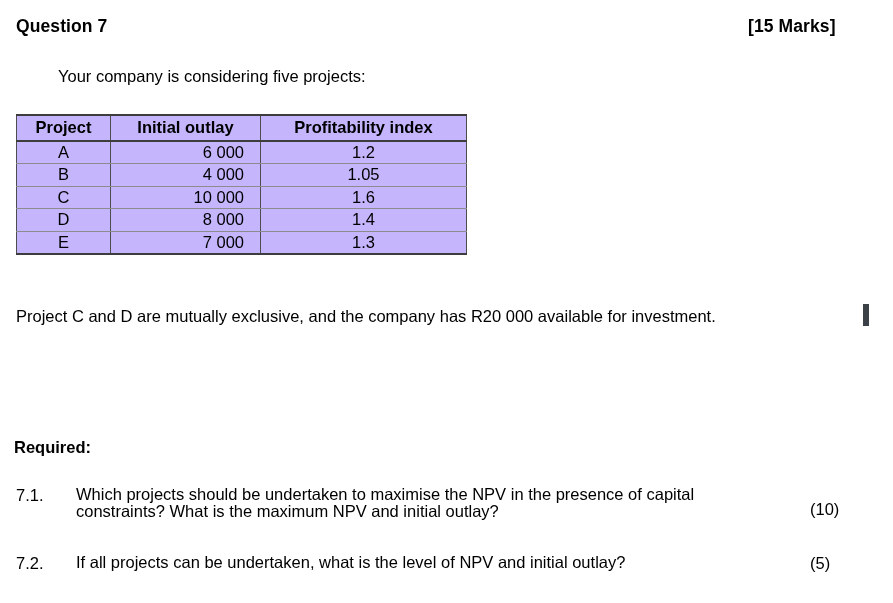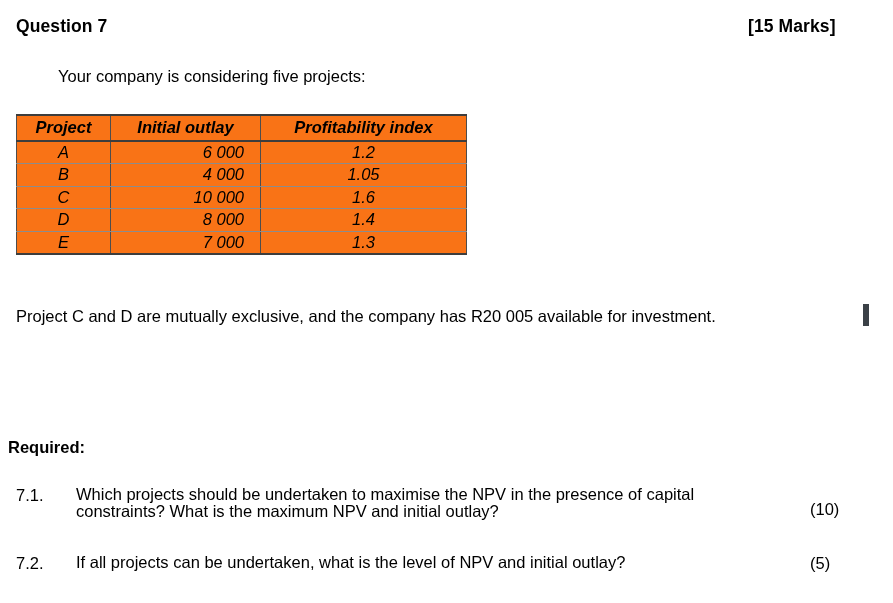--- a/index.html
+++ b/index.html
@@ -60,22 +60,21 @@
   }
 
   
   .projects-table {
     position: absolute;
     left: 16px;
     top: 114px;
     width: 450px;
     border-collapse: collapse;
     table-layout: fixed;
-    background: #f97316;
-    font-style: italic;
+    background: #c4b5fd;
   }
   .projects-table col.c-project { width: 94px; }
   .projects-table col.c-outlay  { width: 150px; }
   .projects-table col.c-pi      { width: 206px; }
 
   .projects-table th,
   .projects-table td {
     border-left: 1px solid #4d4d4d;
     border-right: 1px solid #4d4d4d;
     border-top: 1px solid #8c8c8c;
@@ -121,21 +120,21 @@
     left: 863px;
     top: 304px;
     width: 6px;
     height: 22px;
     background: #3b4147;
   }
 
   
   .required-label {
     position: absolute;
-    left: 8px;
+    left: 14px;
     top: 438px;
     font-size: 16.5px;
     font-weight: bold;
     white-space: nowrap;
   }
 
   .sub-q {
     position: absolute;
     left: 16px;
     width: 861px;
@@ -218,21 +217,21 @@
         <td class="cell-pi">1.4</td>
       </tr>
       <tr>
         <td class="cell-project">E</td>
         <td class="cell-outlay">7 000</td>
         <td class="cell-pi">1.3</td>
       </tr>
     </tbody>
   </table>
 
-  <div class="para para-1">Project C and D are mutually exclusive, and the company has R20 005 available for investment.</div>
+  <div class="para para-1">Project C and D are mutually exclusive, and the company has R20 000 available for investment.</div>
 
   <div class="cursor-mark" style="background: rgb(59, 65, 71);"></div>
 
   <div class="required-label">Required:</div>
 
   <div class="sub-q sub-q-71">
     <div class="sub-num">7.1.</div>
     <div class="sub-body">
       <div class="sub-line">Which projects should be undertaken to maximise the NPV in the presence of capital</div>
       <div class="sub-line sub-line-2">constraints? What is the maximum NPV and initial outlay?</div>

